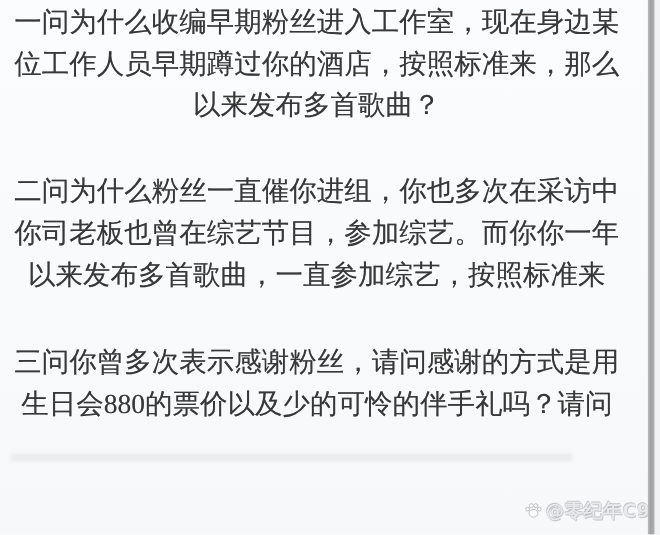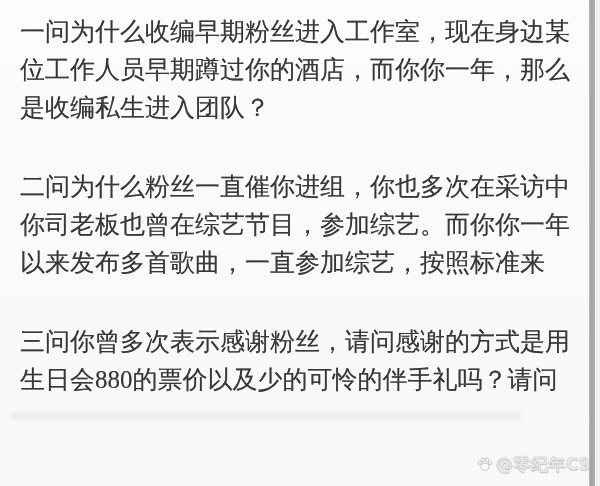--- a/index.html
+++ b/index.html
@@ -23,21 +23,21 @@
     position: absolute;
     left: 8px;
     top: 1px;
     width: 560px;
     color: #383838;
     font-size: 25px;
     line-height: 38px;
     letter-spacing: 0px;
     text-shadow: 0 0 0.6px rgba(60,60,60,0.55);
   }
-  .para { margin: 12px; }
+  .para { margin: 0; text-align: center; }
   .para + .para { margin-top: 41px; font-family: Liberation Serif, serif; }
   .line {
     white-space: nowrap;
     height: 38px;
   }
   
   .artifact {
     position: absolute;
     left: 10px;
     top: 413px;
@@ -90,22 +90,22 @@
 </style>
 </head>
 <body>
 
 <div class="page">
 
   <div class="doc">
 
     <div class="para">
       <div class="line">一问为什么收编早期粉丝进入工作室，现在身边某</div>
-      <div class="line">位工作人员早期蹲过你的酒店，而你你一年，那么</div>
-      <div class="line">是收编私生进入团队？</div>
+      <div class="line">位工作人员早期蹲过你的酒店，按照标准来，那么</div>
+      <div class="line">以来发布多首歌曲？</div>
     </div>
 
     <div class="para">
       <div class="line">二问为什么粉丝一直催你进组，你也多次在采访中</div>
       <div class="line">你司老板也曾在综艺节目，参加综艺。而你你一年</div>
       <div class="line">以来发布多首歌曲，一直参加综艺，按照标准来</div>
     </div>
 
     <div class="para">
       <div class="line">三问你曾多次表示感谢粉丝，请问感谢的方式是用</div>

